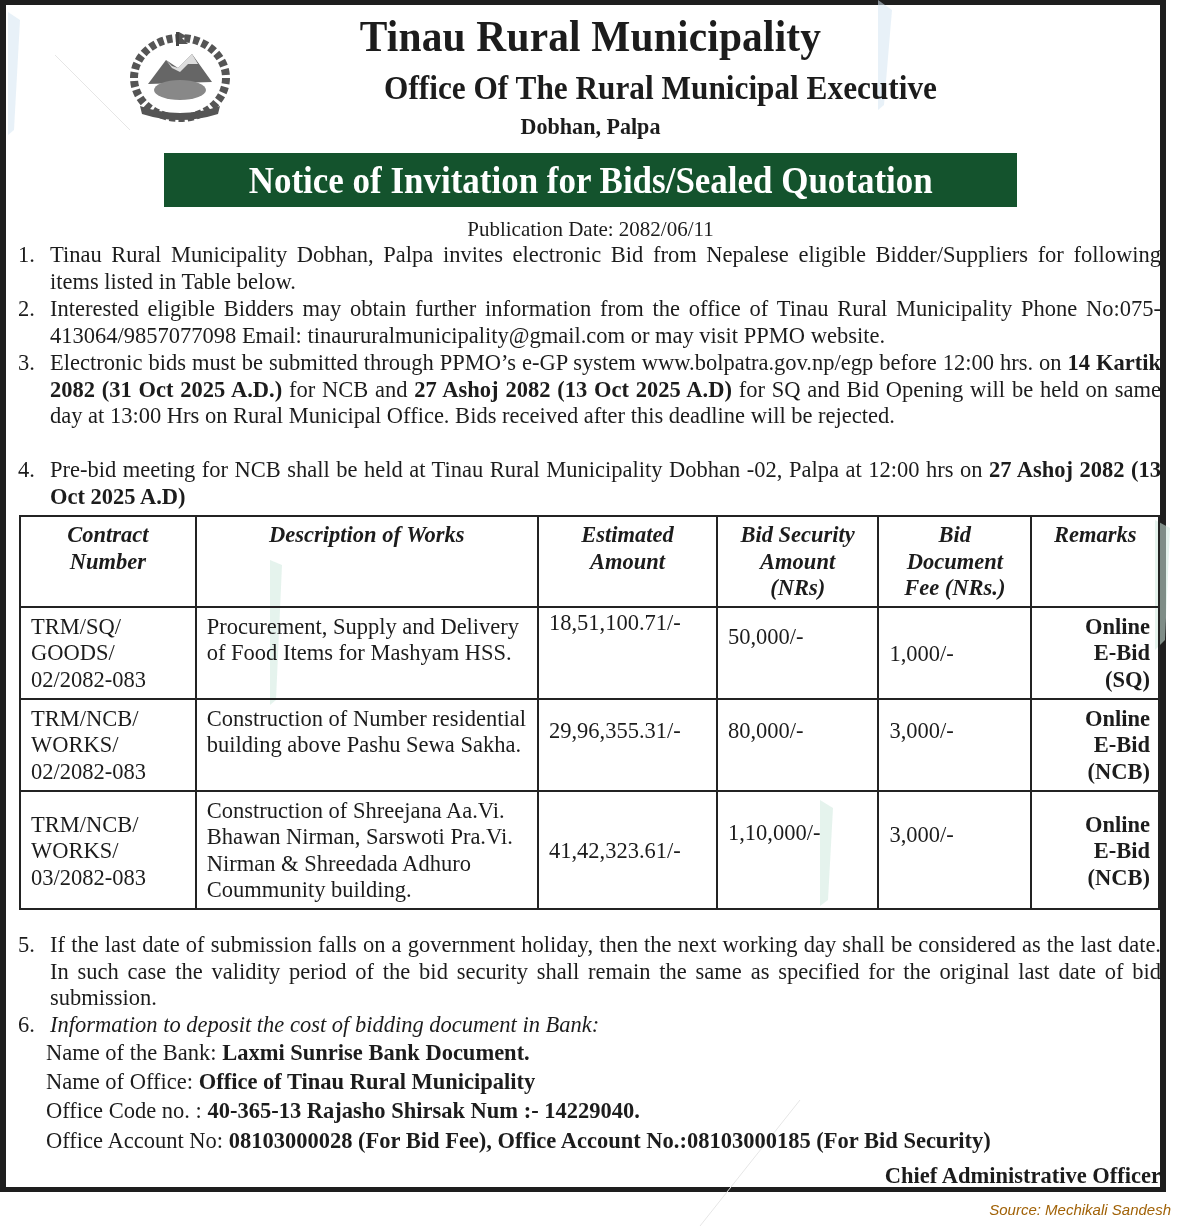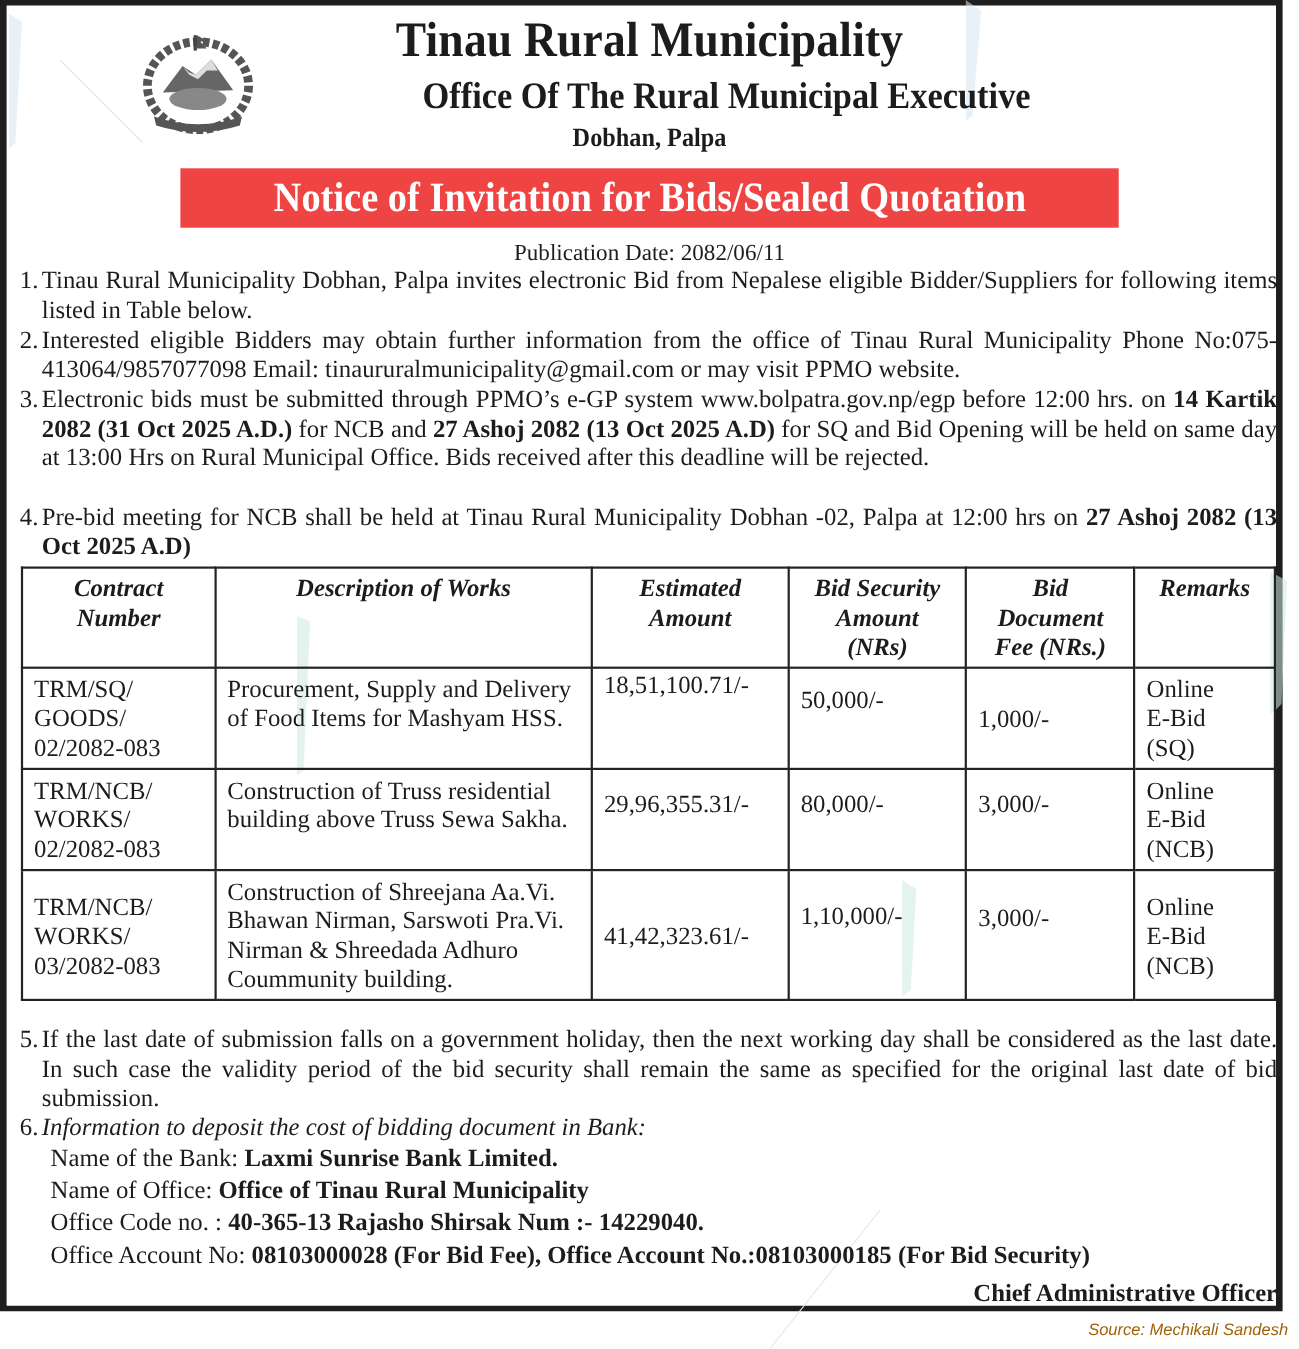--- a/index.html
+++ b/index.html
@@ -8,37 +8,37 @@
   .frame { position: absolute; left: 0; top: 0; width: 1166px; height: 1192px;
            border-top: 5px solid #1e1e1e; border-left: 6px solid #1e1e1e;
            border-right: 6px solid #1e1e1e; border-bottom: 5px solid #1e1e1e;
            box-sizing: border-box; background: #fff; }
   .emblem { position: absolute; left: 128px; top: 28px; width: 104px; height: 94px; }
   .title { position: absolute; left: 0; width: 1181px; text-align: center; font-weight: bold; margin: 0; }
   .t1 { top: 10px; font-size: 45px; letter-spacing: 0.2px; transform: scaleX(0.92); }
   .t2 { top: 69px; font-size: 34px; left: 70px; transform: scaleX(0.92); }
   .t3 { top: 113px; font-size: 24px; transform: scaleX(0.92); }
   .banner { position: absolute; left: 164px; top: 153px; width: 853px; height: 54px;
-            background: #ef4444; color: #fff; text-align: center; font-weight: bold;
+            background: #14532d; color: #fff; text-align: center; font-weight: bold;
             font-size: 38px; line-height: 54px; }
   .banner span { display: inline-block; transform: scaleX(0.92); }
   .pubdate { position: absolute; left: 0; width: 1181px; top: 217px; text-align: center; font-size: 21px; }
   .para { position: absolute; left: 18px; width: 1143px; font-size: 22.5px; line-height: 26.5px; }
   .para .num { position: absolute; left: 0; top: 0; }
-  .para .body { margin-left: 20px; text-align: justify; text-align-last: left; }
+  .para .body { margin-left: 32px; text-align: justify; text-align-last: left; }
   b { font-weight: bold; }
   i { font-style: italic; }
   table.works { position: absolute; left: 19px; top: 515px; width: 1141px;
                 border-collapse: collapse; font-size: 22.5px; line-height: 26.5px; }
   table.works th, table.works td { border: 2.5px solid #232323; vertical-align: top; }
   table.works th { font-weight: bold; text-align: center; padding: 5px 4px 4px; }
   table.works td { padding: 6px 8px 2px 10px; }
   .c1 { width: 173px; } .c2 { width: 363px; } .c3 { width: 173px; }
   .c4 { width: 159px; margin-left: 19px; } .c5 { width: 150px; } .c6 { width: 123px; }
-  td.center { text-align: left; }
+  td.center { text-align: right; font-weight: bold; }
   td.mid { vertical-align: middle !important; }
   .hrow { height: 90px; font-style: italic; }
   .r1 { height: 92px; } .r2 { height: 92px; } .r3 { height: 118px; }
   .bankline { position: absolute; left: 46px; font-size: 22.5px; line-height: 26.5px; }
   .sign { position: absolute; right: 20px; top: 1163px; font-size: 22.5px; font-weight: bold; }
   .source { position: absolute; right: 10px; top: 1201px; font-size: 15px; font-style: italic;
             font-family: "Liberation Sans", "DejaVu Sans", sans-serif; color: #a16207; }
   .wm { position: absolute; pointer-events: none; }
 </style>
 </head>
@@ -117,21 +117,21 @@
     <tr class="r1">
       <td><span>TRM/SQ/</span><br><span>GOODS/</span><br><span>02/2082-083</span></td>
       <td>Procurement, Supply and Delivery of Food Items for Mashyam HSS.</td>
       <td style="padding-top:2px">18,51,100.71/-</td>
       <td style="padding-top:16px">50,000/-</td>
       <td class="mid">1,000/-</td>
       <td class="center"><span>Online</span><br><span>E-Bid</span><br><span>(SQ)</span></td>
     </tr>
     <tr class="r2">
       <td><span>TRM/NCB/</span><br><span>WORKS/</span><br><span>02/2082-083</span></td>
-      <td>Construction of Truss residential building above Truss Sewa Sakha.</td>
+      <td>Construction of Number residential building above Pashu Sewa Sakha.</td>
       <td style="padding-top:18px">29,96,355.31/-</td>
       <td style="padding-top:18px">80,000/-</td>
       <td style="padding-top:18px">3,000/-</td>
       <td class="center"><span>Online</span><br><span>E-Bid</span><br><span>(NCB)</span></td>
     </tr>
     <tr class="r3">
       <td class="mid"><span>TRM/NCB/</span><br><span>WORKS/</span><br><span>03/2082-083</span></td>
       <td>Construction of Shreejana Aa.Vi. Bhawan Nirman, Sarswoti Pra.Vi. Nirman &amp; Shreedada Adhuro Coummunity building.</td>
       <td class="mid">41,42,323.61/-</td>
       <td style="padding-top:28px">1,10,000/-</td>
@@ -145,21 +145,21 @@
   <span class="num">5.</span>
   <div class="body">If the last date of submission falls on a government holiday, then the next working day shall be considered as the last date. In such case the validity period of the bid security shall remain the same as specified for the original last date of bid submission.</div>
 </div>
 
 <div class="para" style="top:1012px">
   <span class="num">6.</span>
   <div class="body"><i>Information to deposit the cost of bidding document in Bank:</i></div>
 </div>
 
 <div class="bankline" style="top:1040px">
-  <span>Name of the Bank: </span><b>Laxmi Sunrise Bank Limited.</b>
+  <span>Name of the Bank: </span><b>Laxmi Sunrise Bank Document.</b>
 </div>
 <div class="bankline" style="top:1069px">
   <span>Name of Office: </span><b>Office of Tinau Rural Municipality</b>
 </div>
 <div class="bankline" style="top:1098px">
   <span>Office Code no. : </span><b>40-365-13 Rajasho Shirsak Num :- 14229040.</b>
 </div>
 <div class="bankline" style="top:1128px">
   <span>Office Account No: </span><b>08103000028 (For Bid Fee), Office Account No.:08103000185 (For Bid Security)</b>
 </div>

